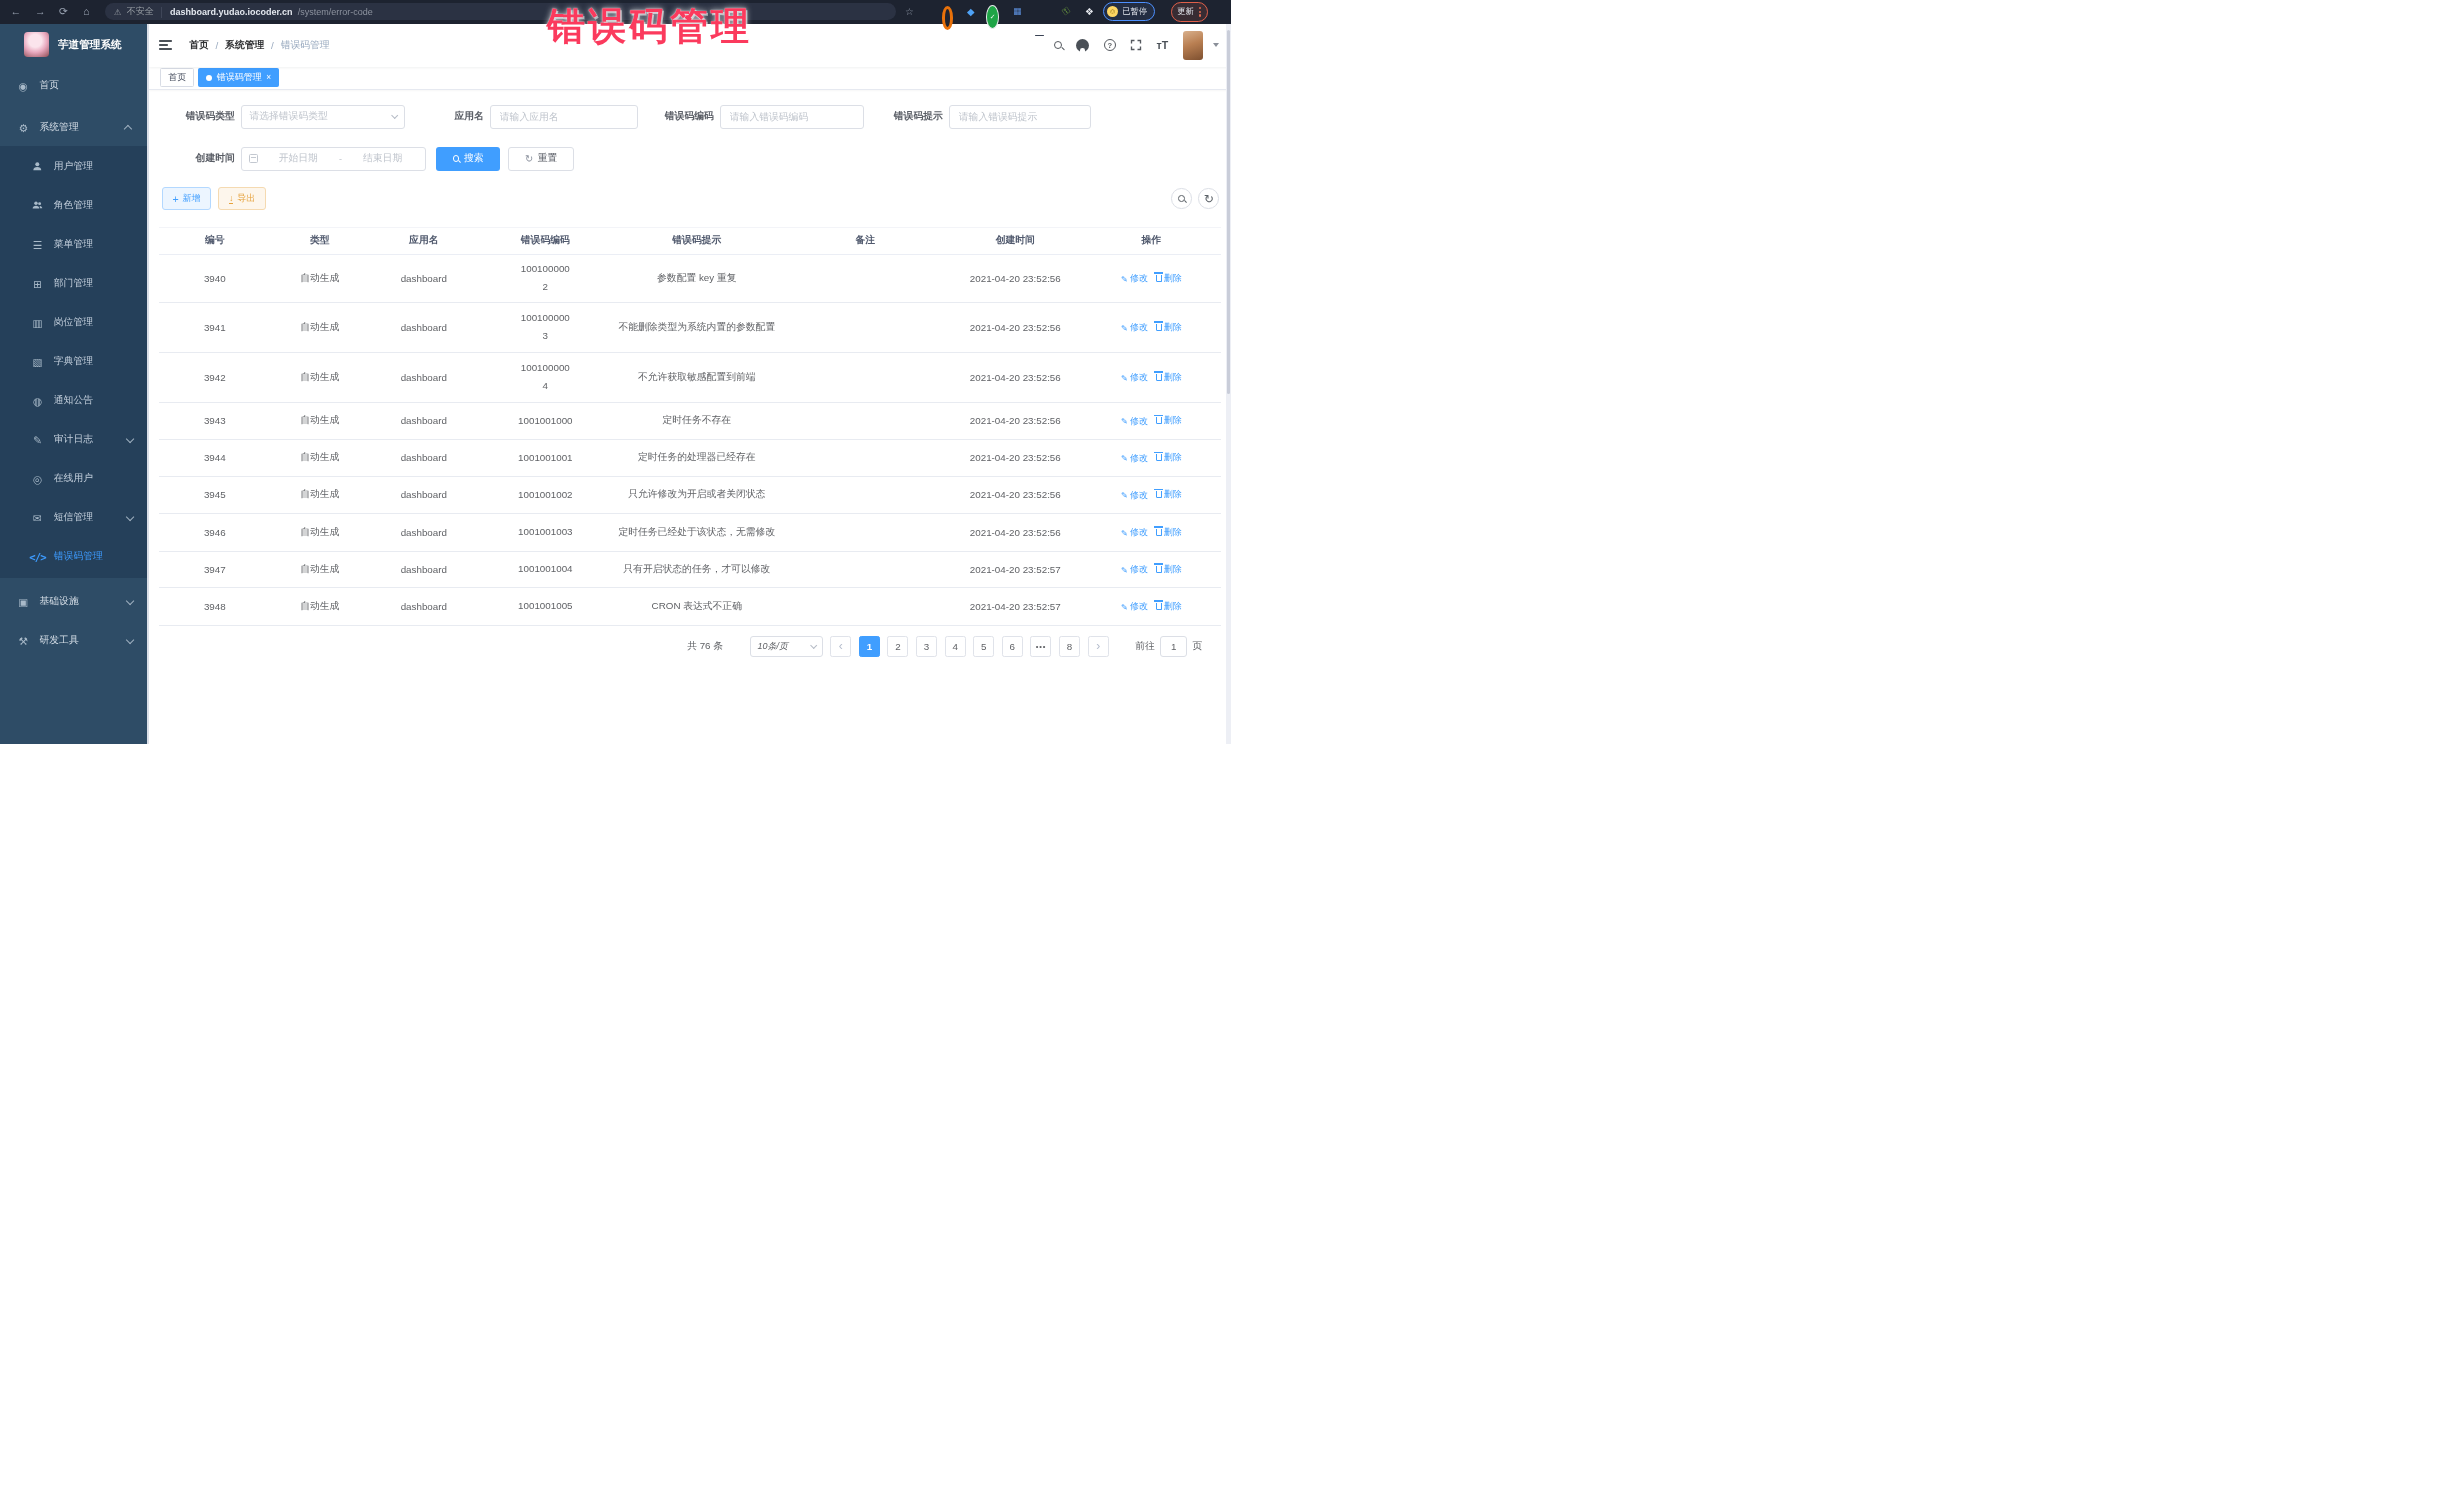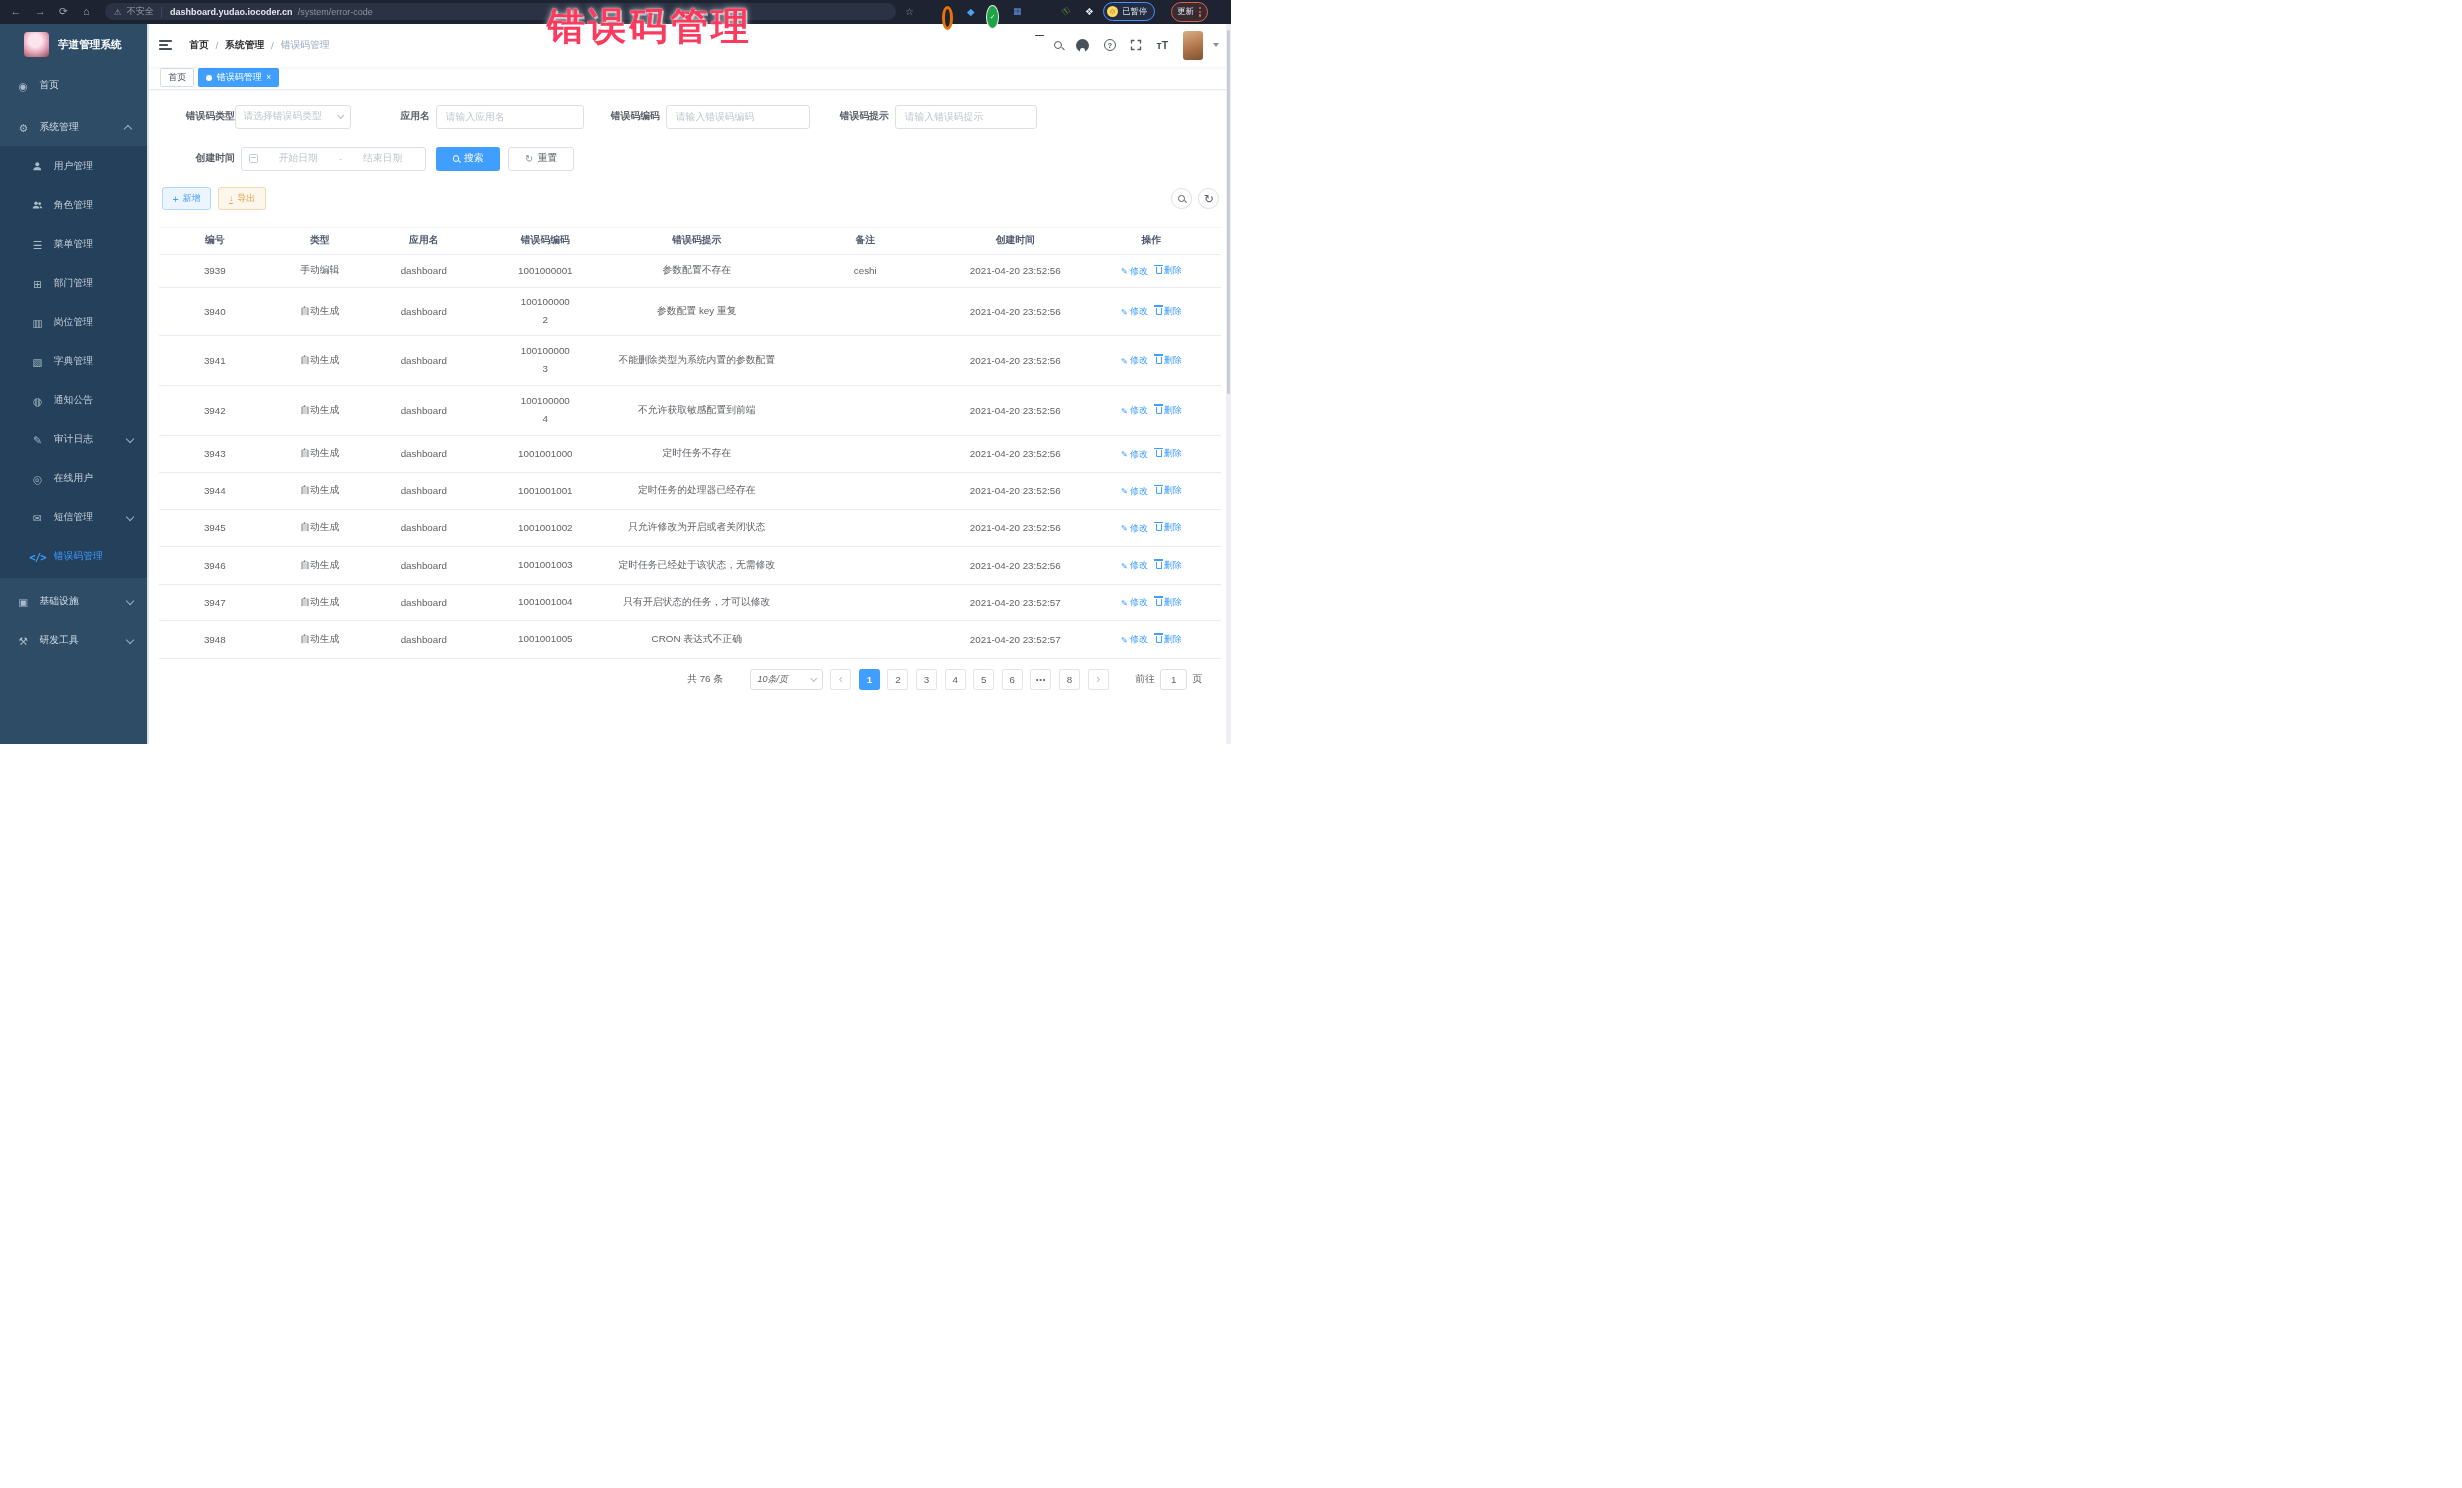--- a/index.html
+++ b/index.html
@@ -322,21 +322,21 @@
         <span class="dot"></span>
         <span>错误码管理</span>
         <span class="x">×</span>
       </span>
     </div>
 
     <div class="content">
 
       <div class="frow">
         <span class="f-label" style="width:76px">错误码类型</span>
-        <div class="selbox" style="width:116px;">
+        <div class="selbox" style="width:164px;margin-left:6px">
           <span class="ph">请选择错误码类型</span>
           <span class="sel-chev"></span>
         </div>
         <span class="f-label" style="width:36px;margin-left:43px">应用名</span>
         <span style="width:148px;margin-left:6px;flex:none"><input class="inp" placeholder="请输入应用名" style=""></span>
         <span class="f-label" style="width:58px;margin-left:18px">错误码编码</span>
         <span style="width:144px;margin-left:6px;flex:none"><input class="inp" placeholder="请输入错误码编码" style=""></span>
         <span class="f-label" style="width:56px;margin-left:23px">错误码提示</span>
         <span style="width:142px;margin-left:6px;flex:none"><input class="inp" placeholder="请输入错误码提示" style=""></span>
       </div>
@@ -395,36 +395,20 @@
             <th>类型</th>
             <th>应用名</th>
             <th>错误码编码</th>
             <th>错误码提示</th>
             <th>备注</th>
             <th>创建时间</th>
             <th>操作</th>
           </tr>
         </thead>
         <tbody>
-          <tr class="h44">
-            <td>3939</td>
-            <td>手动编辑</td>
-            <td>dashboard</td>
-            <td class="code-cell">1001000001</td>
-            <td>参数配置不存在</td>
-            <td>ceshi</td>
-            <td>2021-04-20 23:52:56</td>
-            <td class="ops"><span class="op">
-                  <span class="pencil">✎</span>
-                  <span>修改</span>
-                </span><span class="op">
-                  <span class="trash"></span>
-                  <span>删除</span>
-                </span></td>
-          </tr>
           <tr class="h64">
             <td>3940</td>
             <td>自动生成</td>
             <td>dashboard</td>
             <td class="code-cell">100100000
 2</td>
             <td>参数配置 key 重复</td>
             <td></td>
             <td>2021-04-20 23:52:56</td>
             <td class="ops"><span class="op">

